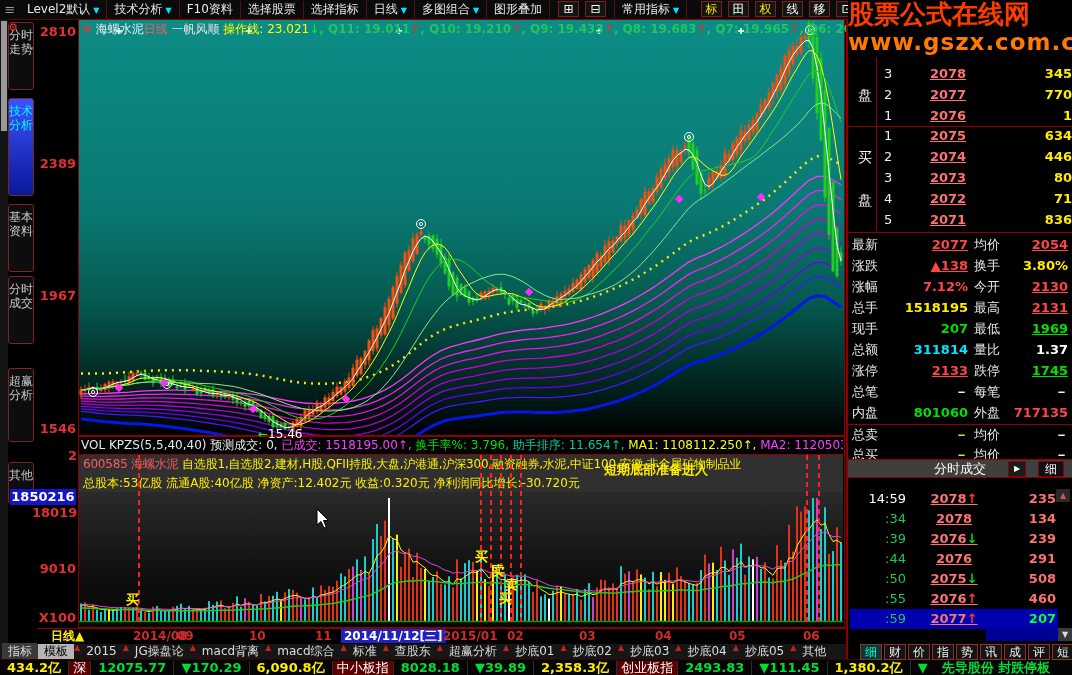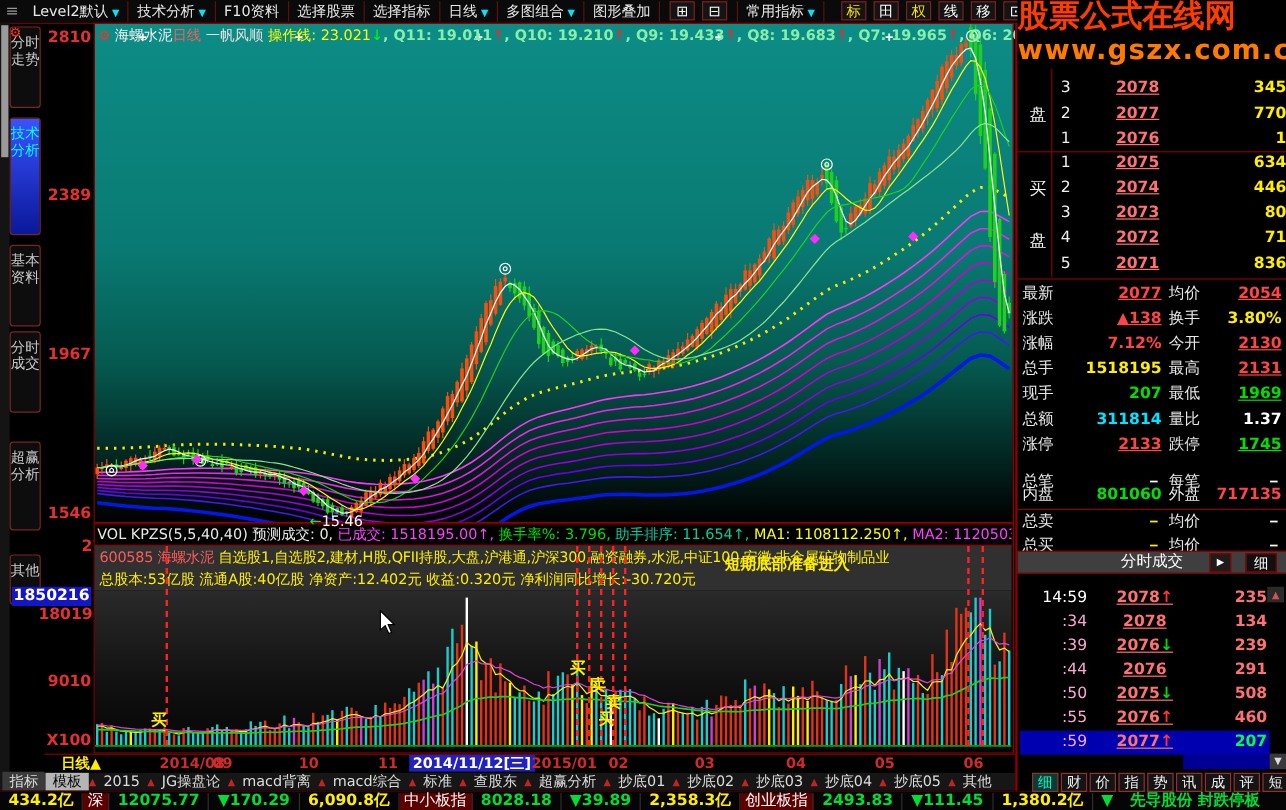--- a/index.html
+++ b/index.html
@@ -26,42 +26,42 @@
   .readout{position:absolute;left:10px;top:489px;width:66px;height:16px;line-height:16px;background:#1515c8;
            color:#fff;font-weight:bold;text-align:center;font-size:13px;z-index:7;}
   .gear{color:#ff3020;font-size:11px;}
   
   .chart-frame{position:absolute;left:78px;top:19px;width:767px;height:417px;border:1px solid #8b0000;box-sizing:border-box;}
   #ksvg{position:absolute;left:79px;top:20px;display:block;
         background:linear-gradient(180deg,#0d8c86,#097a73 45%,#055a50 68%,#02231f 88%,#000);}
   .ctitle{position:absolute;left:82px;top:21px;white-space:nowrap;font-size:12px;z-index:6;}
   .t-name{color:#f2f2f2;} .t-period{color:#ff5a5a;} .t-motto{color:#e0e0e0;}
   .t-op{color:#ffff00;} .t-oparrow{color:#00ff00;}
-  .t-qv{color:#86efac;font-weight:bold;} .t-up{color:#ff2222;}
+  .t-qv{color:#22c55e;font-weight:bold;} .t-up{color:#ff2222;}
   .lowlab{position:absolute;left:258px;top:427px;font-size:12px;color:#fff;z-index:8;white-space:nowrap;}
   .lowarr{color:#00ff00;}
   
   .volframe{position:absolute;left:78px;top:436px;width:767px;height:192px;border:1px solid #8b0000;box-sizing:border-box;background:#000;}
   .vh{position:absolute;left:81px;top:438px;width:762px;height:15px;line-height:15px;white-space:nowrap;overflow:hidden;font-size:12px;z-index:4;}
   .c-w{color:#e8e8e8;} .c-m{color:#ff40ff;} .c-g{color:#00e000;} .c-t{color:#00cfa0;} .c-y{color:#ffff00;}
   .info{position:absolute;left:79px;top:454px;width:764px;height:38px;background:#303030;border-top:1px solid #8b0000;box-sizing:border-box;overflow:hidden;z-index:3;}
   .info .l1{white-space:nowrap;height:19px;line-height:19px;padding-left:4px;font-size:12px;letter-spacing:-0.2px;}
   .code{color:#ff5a5a;} .tags{color:#ffee00;}
   .l2{color:#ffee00;white-space:nowrap;padding-left:4px;font-size:12px;line-height:18px;}
   #vsvg{position:absolute;left:79px;top:492px;display:block;background:linear-gradient(180deg,#2a2a2a,#101010 60%,#060606);z-index:2;}
   .vline{position:absolute;top:455px;height:170px;width:2px;z-index:5;
          background:repeating-linear-gradient(180deg,#ff2020 0,#ff2020 5px,transparent 5px,transparent 9px);}
   .ann{position:absolute;color:#ffee00;font-weight:bold;font-size:13px;z-index:6;}
   
   .daxis{position:absolute;left:0;top:628px;width:846px;height:15px;background:#000;border-top:1px solid #8b0000;z-index:2;margin-left:37px;}
   .dl{position:absolute;top:0;color:#d02a2a;font-weight:bold;font-size:12px;line-height:14px;white-space:nowrap;}
   .dperiod{color:#ffee00;}
   .dhl{background:#2121bb;color:#fff;padding:0 3px;font-weight:bold;}
   
-  .btabs{position:absolute;left:0;top:643px;width:846px;height:16px;background:#161616;display:flex;align-items:center;font-size:12px;color:#ddd;overflow:hidden;}
+  .btabs{position:absolute;left:0;top:643px;width:846px;height:16px;background:#161616;display:flex;font-size:12px;color:#ddd;overflow:hidden;}
   .btab{padding:0 6px;white-space:nowrap;height:16px;line-height:16px;}
   .btab.t0{background:#3a3a3a;margin-left:2px;}
   .btab.sel{background:#b5b5b5;color:#000;}
   .tri{color:#c32222;font-size:8px;} .tri::before{content:"▲";}
   
   .status{position:absolute;left:0;top:659px;width:1072px;height:16px;background:#050505;border-top:1px solid #3c0000;
           display:flex;align-items:center;font-size:13px;font-weight:bold;white-space:nowrap;overflow:hidden;}
   .ss{padding:0 7px;border-right:1px solid #2e2e2e;height:14px;line-height:14px;}
   .yel{color:#ffee00;} .grn{color:#00dd33;}
   .blk{background:#5d0000;color:#fff;font-weight:normal;padding:0 4px;}
@@ -80,21 +80,21 @@
   .sv1{position:absolute;left:36px;width:84px;text-align:right;font-weight:bold;}
   .sl2{position:absolute;left:126px;color:#e8e8e8;}
   .sv2{position:absolute;left:154px;width:66px;text-align:right;font-weight:bold;}
   .r{color:#ff4545;} .g{color:#00e000;} .y{color:#ffee00;} .c{color:#00e5ff;} .w{color:#fff;}
   .u{text-decoration:underline;}
   .thead{position:absolute;left:0;top:440px;width:224px;height:19px;background:#3f3f3f;border-top:1px solid #8b0000;border-bottom:1px solid #8b0000;line-height:18px;text-align:center;color:#fff;font-size:13px;box-sizing:border-box;}
   .texp{position:absolute;left:160px;top:442px;width:16px;height:14px;background:#1c1c1c;color:#fff;font-size:8px;line-height:14px;text-align:center;border:1px solid #8b0000;z-index:11;}
   .tdet{position:absolute;left:190px;top:442px;width:24px;height:14px;border:1px solid #8b0000;color:#fff;font-size:12px;line-height:14px;text-align:center;background:#101010;z-index:11;}
   .trow{position:absolute;left:2px;width:208px;height:20px;line-height:20px;font-size:13px;font-weight:bold;}
   .trow.sel{background:#0000b0;}
-  .tt{position:absolute;left:0;width:56px;text-align:right;color:#f9a8d4;font-weight:normal;}
+  .tt{position:absolute;left:0;width:56px;text-align:right;color:#22c55e;font-weight:normal;}
   .tt.first{color:#fff;}
   .tp{position:absolute;left:64px;width:80px;text-align:center;color:#ff7272;text-decoration:underline;}
   .ta{text-decoration:none;display:inline;} .ta.up{color:#ff3333;} .ta.dn{color:#00dd00;}
   .tv{position:absolute;left:148px;width:58px;text-align:right;color:#ff7272;}
   .trow.sel .tv{color:#00ff44;}
   .upbox{position:absolute;left:208px;top:470px;width:14px;height:13px;background:#2a2a2a;color:#cf5555;font-size:8px;text-align:center;line-height:13px;}
   .bluestrip{position:absolute;left:138px;top:609px;width:72px;height:13px;background:#000095;}
   .dnbox{position:absolute;left:210px;top:609px;width:14px;height:13px;background:#3a3a3a;color:#ddd;font-size:8px;line-height:13px;text-align:center;}
   .rtabs{position:absolute;left:12px;top:625px;display:flex;gap:2px;}
   .rtab{width:20px;height:14px;line-height:14px;text-align:center;border:1px solid #93302a;color:#eee;font-size:12px;background:#141414;}
@@ -966,21 +966,21 @@
         <span class="sv1 c">311814</span>
         <span class="sl2">量比</span>
         <span class="sv2 w">1.37</span>
       </div>
     <div class="strow" style="top:344px;">
         <span class="sl">涨停</span>
         <span class="sv1 r u">2133</span>
         <span class="sl2">跌停</span>
         <span class="sv2 g u">1745</span>
       </div>
-    <div class="strow" style="top:375px;">
+    <div class="strow" style="top:365px;">
         <span class="sl">总笔</span>
         <span class="sv1 w">－</span>
         <span class="sl2">每笔</span>
         <span class="sv2 w">－</span>
       </div>
     <div class="strow" style="top:386px;">
         <span class="sl">内盘</span>
         <span class="sv1 g">801060</span>
         <span class="sl2">外盘</span>
         <span class="sv2 r">717135</span>

